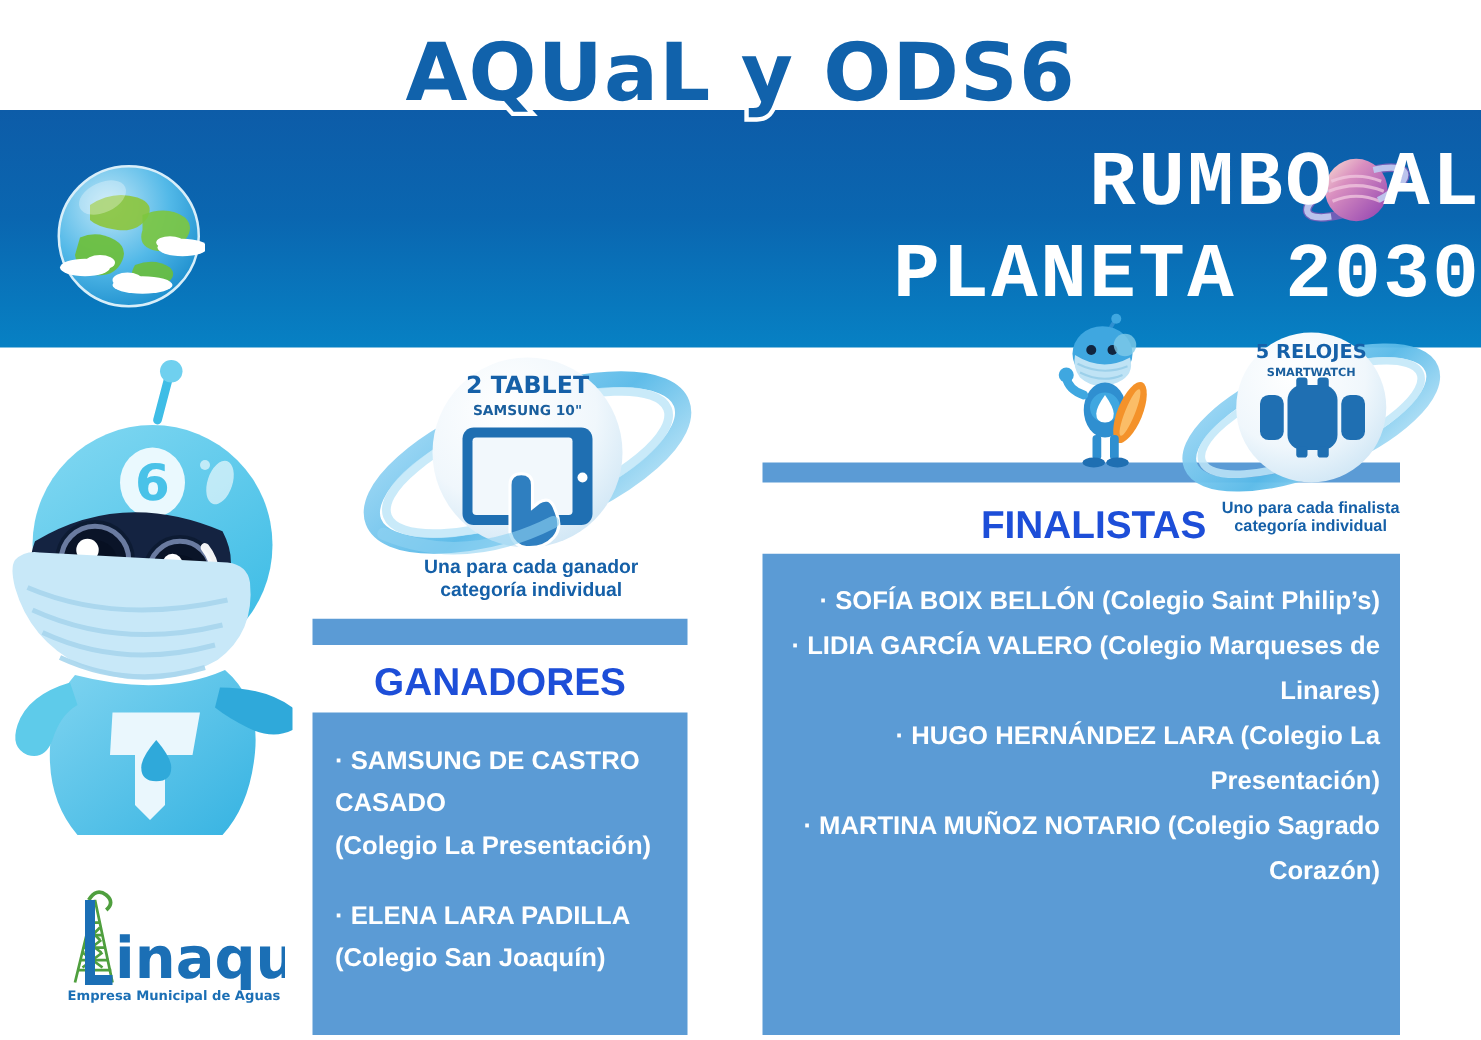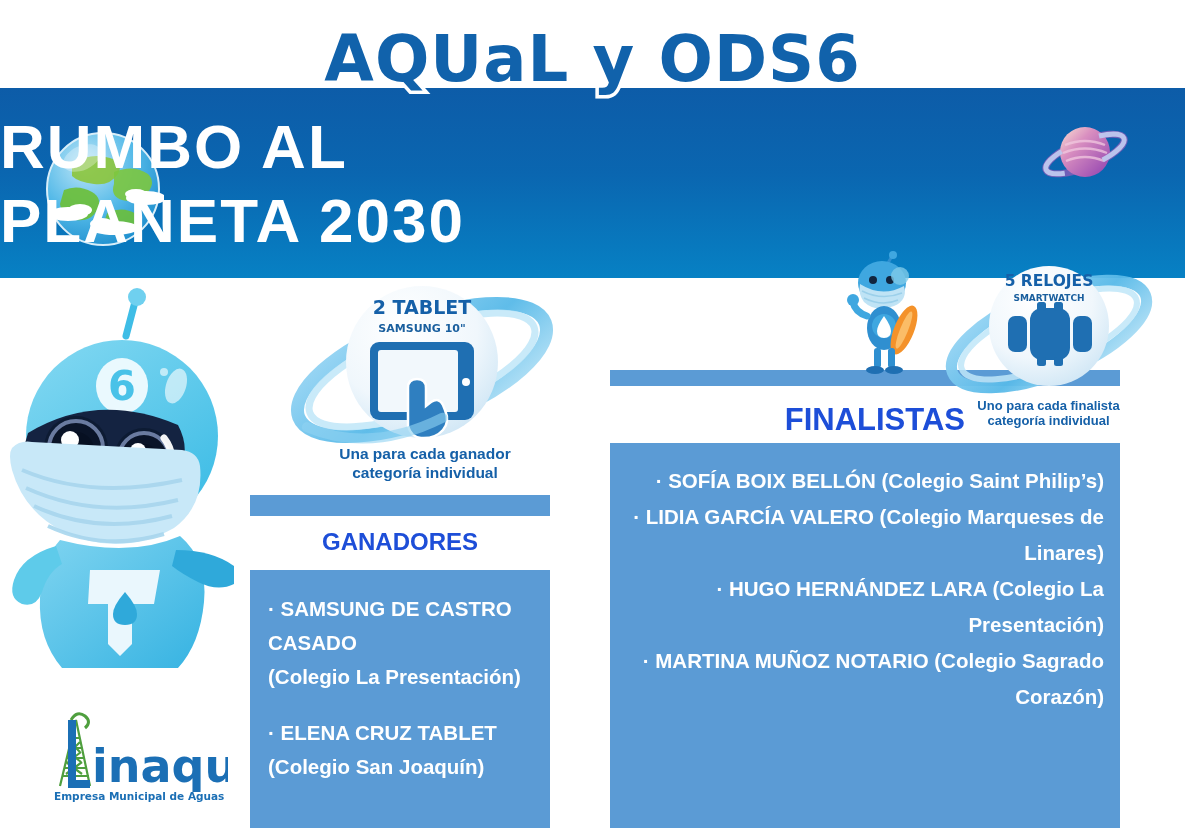--- a/index.html
+++ b/index.html
@@ -19,22 +19,22 @@
   .title-line1{
     position:absolute;left:0;top:22px;width:1185px;text-align:center;
     font-family:"DejaVu Sans", sans-serif;
     font-weight:700;font-size:64px;letter-spacing:1px;
     color:#1162ab;
     -webkit-text-stroke:7px #ffffff;
     paint-order:stroke fill;
     z-index:6;white-space:nowrap;
   }
   .title-line2{
-    position:absolute;left:0;top:110px;width:1185px;text-align:left;
-    font-family:Liberation Sans, sans-serif;
+    position:absolute;left:0;top:110px;width:1185px;text-align:right;
+    font-family:Liberation Mono, monospace;
     font-weight:700;font-size:62px;line-height:74px;letter-spacing:2px;
     color:#ffffff;z-index:6;
   }
   .title-line2 .l{display:block;}
 
   
   .earth{position:absolute;left:42px;top:128px;width:122px;height:122px;z-index:4;}
   
   .saturn{position:absolute;left:1040px;top:112px;width:90px;height:80px;z-index:4;}
 
@@ -61,21 +61,21 @@
 
   
   .accent-left{position:absolute;left:250px;top:495px;width:300px;height:21px;background:#5b9bd5;z-index:4;}
   .accent-right{position:absolute;left:610px;top:370px;width:510px;height:16px;background:#5b9bd5;z-index:4;}
 
   
   .heading{
     position:absolute;color:#1d4ed8;font-weight:700;
     font-family:Liberation Sans, sans-serif;
   }
-  .h-ganadores{left:250px;top:528px;width:300px;text-align:center;font-size:24px;z-index:5;}
+  .h-ganadores{left:250px;top:528px;width:300px;text-align:center;font-size:31px;z-index:5;}
   .h-finalistas{left:700px;top:402px;width:265px;text-align:right;font-size:31px;z-index:6;}
 
   
   .listbox{
     position:absolute;background:#5b9bd5;color:#ffffff;
     font-weight:700;font-family:"Liberation Sans", sans-serif;
     z-index:5;box-sizing:border-box;
   }
   .box-ganadores{left:250px;top:570px;width:300px;height:258px;padding:22px 18px 10px 18px;font-size:20.5px;line-height:34px;}
   .box-finalistas{left:610px;top:443px;width:510px;height:385px;padding:20px 16px 10px 16px;font-size:20.5px;line-height:36px;text-align:right;}
@@ -301,21 +301,21 @@
   <div class="heading h-ganadores">GANADORES</div>
   <div class="heading h-finalistas">FINALISTAS</div>
 
   <div class="listbox box-ganadores">
     <div class="entry">
       <div>· SAMSUNG DE CASTRO CASADO</div>
       <div>(Colegio La Presentación)</div>
     </div>
     <div class="gap"></div>
     <div class="entry">
-      <div>· ELENA CRUZ TABLET</div>
+      <div>· ELENA LARA PADILLA</div>
       <div>(Colegio San Joaquín)</div>
     </div>
   </div>
 
   <div class="listbox box-finalistas">
     <div class="entry">· SOFÍA BOIX BELLÓN (Colegio Saint Philip’s)</div>
     <div class="entry">· LIDIA GARCÍA VALERO (Colegio Marqueses de Linares)</div>
     <div class="entry">· HUGO HERNÁNDEZ LARA (Colegio La Presentación)</div>
     <div class="entry">· MARTINA MUÑOZ NOTARIO (Colegio Sagrado Corazón)</div>
   </div>

